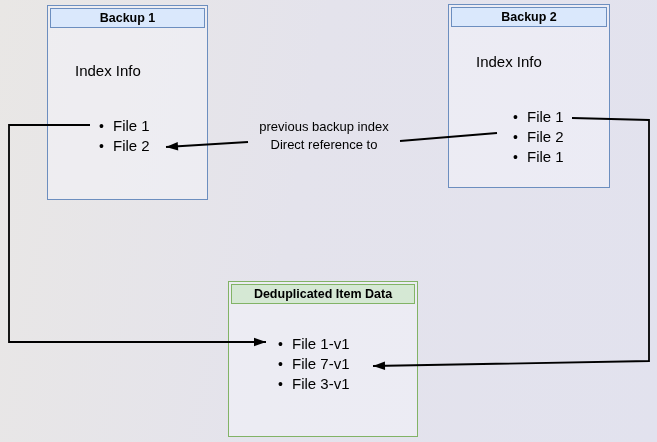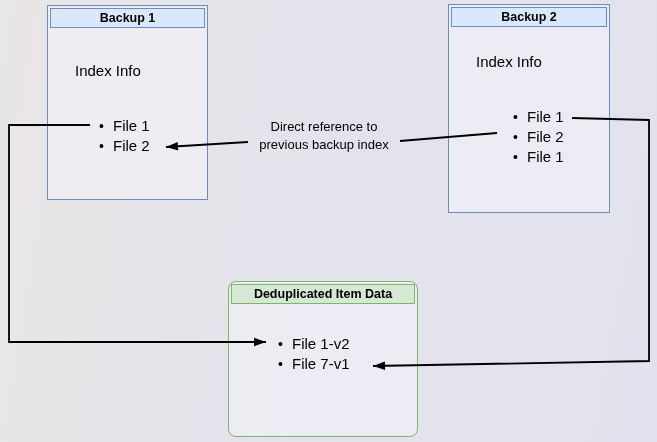--- a/index.html
+++ b/index.html
@@ -18,21 +18,21 @@
     color: #000;
   }
   .canvas { position: absolute; inset: 0; }
 
   .shape-box {
     position: absolute;
     border: 1.3px solid;
     background: rgba(247,247,252,0.45);
   }
   .shape-box.blue  { border-color: var(--blue-border); }
-  .shape-box.green { border-color: var(--green-border); border-radius: 8px; }
+  .shape-box.green { border-color: var(--green-border); }
 
   .shape-header {
     margin: 2px;
     height: 20px;
     border: 1px solid;
     display: flex;
     align-items: center;
     justify-content: center;
     font-weight: bold;
     font-size: 12.5px;
@@ -94,45 +94,46 @@
     <div class="shape-header">
       <span>Backup 1</span>
     </div>
   </div>
   <div class="abs-label" style="left:75px; top:62px;">Index Info</div>
   <ul class="file-list" style="left:99px; top:116px;">
     <li><span class="blt">•</span><span>File 1</span></li>
     <li><span class="blt">•</span><span>File 2</span></li>
   </ul>
 
-  <div class="shape-box blue" style="left:448px; top:4px; width:162px; height:209px;">
+  <div class="shape-box blue" style="left:448px; top:4px; width:162px; height:184px;">
     <div class="shape-header">
       <span>Backup 2</span>
     </div>
   </div>
   <div class="abs-label" style="left:476px; top:53px;">Index Info</div>
   <ul class="file-list" style="left:513px; top:107px;">
     <li><span class="blt">•</span><span>File 1</span></li>
     <li><span class="blt">•</span><span>File 2</span></li>
     <li><span class="blt">•</span><span>File 1</span></li>
   </ul>
 
   <div class="shape-box green" style="left:228px; top:281px; width:190px; height:156px;">
     <div class="shape-header">
       <span>Deduplicated Item Data</span>
     </div>
   </div>
   <ul class="file-list wide" style="left:278px; top:334px;">
-    <li><span class="blt">•</span><span>File 1-v2</span></li>
+    <li><span class="blt">•</span><span>File 1-v1</span></li>
     <li><span class="blt">•</span><span>File 7-v1</span></li>
+    <li><span class="blt">•</span><span>File 3-v1</span></li>
   </ul>
 
   <div class="annotation">
+    <div>previous backup index</div>
     <div>Direct reference to</div>
-    <div>previous backup index</div>
   </div>
 
   <svg class="connectors" viewBox="0 0 657 442" xmlns="http://www.w3.org/2000/svg">
     <defs>
       <marker id="ah" markerUnits="userSpaceOnUse" markerWidth="14" markerHeight="11" viewBox="0 0 14 11" refX="13" refY="5.5" orient="auto">
         <path d="M1,1.2 L13,5.5 L1,9.8 Z" fill="#000"></path>
       </marker>
     </defs>
     <path class="wire" d="M90,125 L9,125 L9,342 L266,342" marker-end="url(#ah)"></path>
     <path class="wire" d="M572,118 L649,120 L649,361 L373,366" marker-end="url(#ah)"></path>

